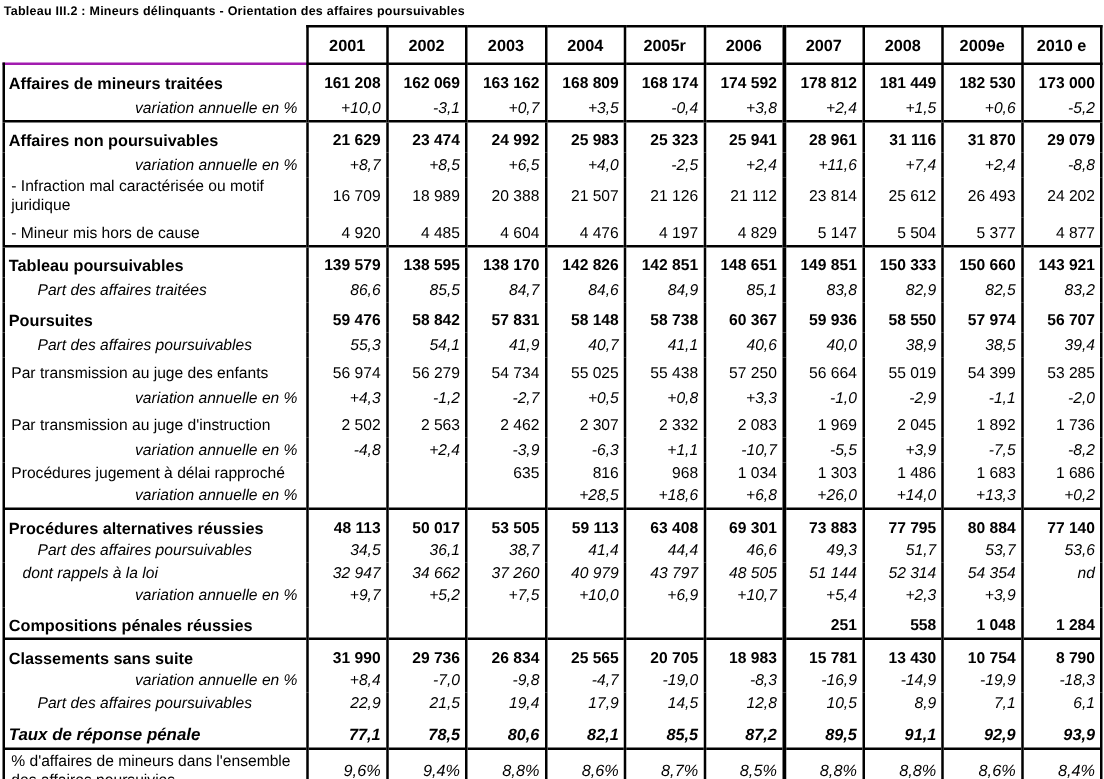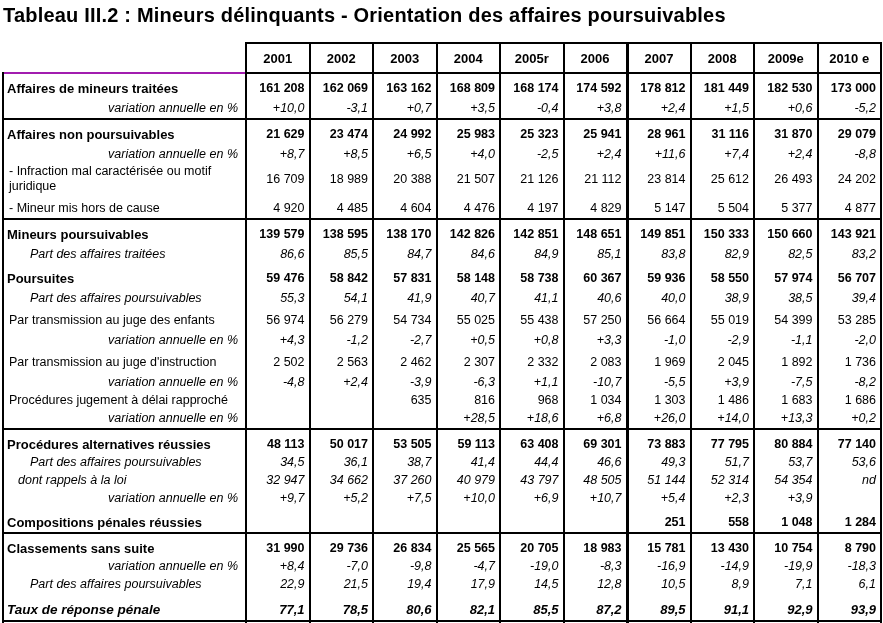--- a/index.html
+++ b/index.html
@@ -5,23 +5,23 @@
   html, body {
     margin: 0;
     padding: 0;
     background: #ffffff;
     color: #000000;
     font-family: "Liberation Sans", sans-serif;
     width: 883px;
   }
   .page { width: 881px; padding: 1px; }
   .title {
-    font-size: 20px;
+    font-size: 10px;
     font-weight: bold;
-    margin: 3px 0 15px 2px;
+    margin: 3px 0 5px 2px;
     letter-spacing: 0.2px;
   }
   table.stats {
     border-collapse: collapse;
     table-layout: fixed;
     width: 880px;
     margin-left: 1px;
   }
   col.c-label { width: 243px; }
   th, td {
@@ -191,21 +191,21 @@
           <td class="v col2">4 604</td>
           <td class="v col3">4 476</td>
           <td class="v col4">4 197</td>
           <td class="v col5">4 829</td>
           <td class="v col6">5 147</td>
           <td class="v col7">5 504</td>
           <td class="v col8">5 377</td>
           <td class="v col9">4 877</td>
         </tr>
         <tr class="r-section topborder">
-          <td class="label">Mineurs poursuivables</td>
+          <td class="label">Tableau poursuivables</td>
           <td class="v col0">139 579</td>
           <td class="v col1">138 595</td>
           <td class="v col2">138 170</td>
           <td class="v col3">142 826</td>
           <td class="v col4">142 851</td>
           <td class="v col5">148 651</td>
           <td class="v col6">149 851</td>
           <td class="v col7">150 333</td>
           <td class="v col8">150 660</td>
           <td class="v col9">143 921</td>

